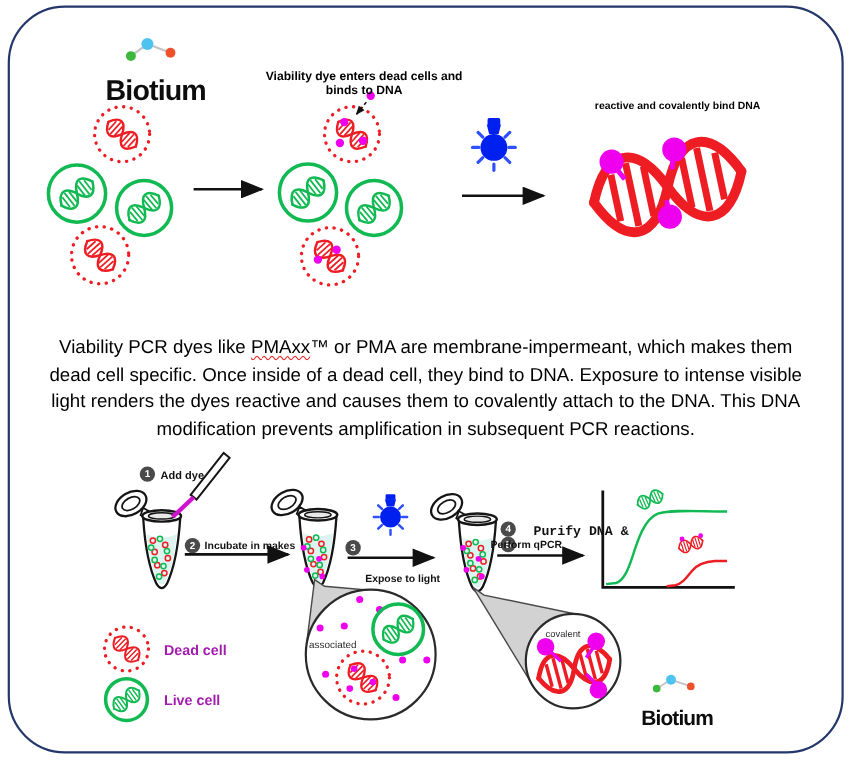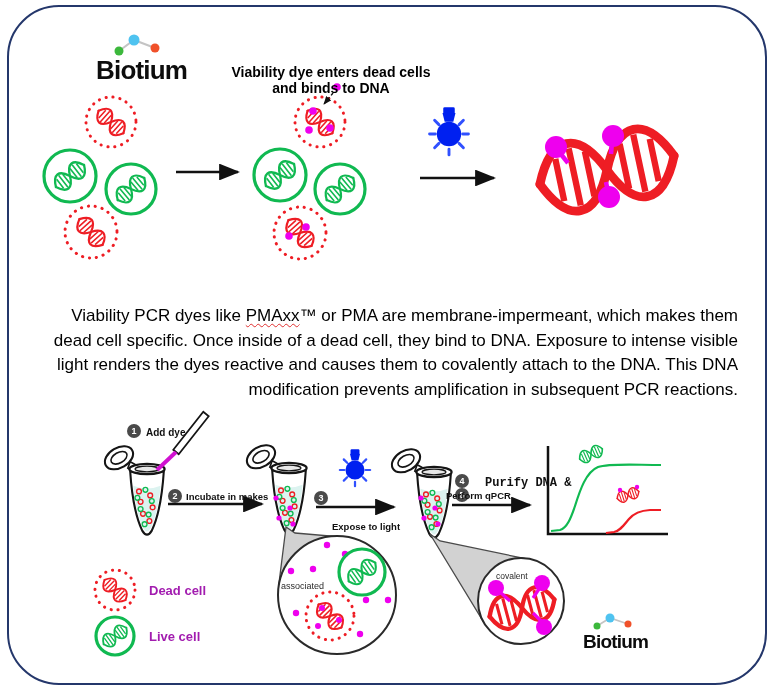--- a/index.html
+++ b/index.html
@@ -2,29 +2,29 @@
 <html><head>
 <meta charset="utf-8">
 <style>
   html,body{margin:0;padding:0;background:#fff;}
   body{width:774px;height:694px;position:relative;overflow:hidden;
        font-family:"Liberation Sans",sans-serif;color:#000;}
   .frame{position:absolute;left:7px;top:5px;right:7px;bottom:9px;
          border:2px solid #24376b;border-radius:52px;pointer-events:none;}
   svg.art{position:absolute;left:0;top:0;}
   .cap{position:absolute;font-weight:bold;text-align:center;color:#000;}
-  .para{position:absolute;left:36px;top:304px;width:702px;text-align:right;
+  .para{position:absolute;left:36px;top:304px;width:702px;text-align:center;
         font-size:17px;line-height:24.6px;color:#000;}
   .pmaxx{text-decoration:underline wavy #e03030;text-decoration-thickness:1px;text-underline-offset:2px;}
   .badge{position:absolute;width:14px;height:14px;border-radius:50%;background:#4a4a4a;
          color:#fff;font-size:9px;font-weight:bold;display:flex;align-items:center;justify-content:center;}
   .slabel{position:absolute;font-weight:bold;color:#111;white-space:nowrap;}
   .zoomlabel{position:absolute;font-weight:normal;color:#2b2b2b;white-space:nowrap;}
   .legendlabel{position:absolute;font-weight:bold;font-size:13px;color:#a21caf;white-space:nowrap;}
-  .logo{position:absolute;display:flex;flex-direction:column;}
+  .logo{position:absolute;display:flex;flex-direction:column;gap:12px;}
   .logo-text{font-weight:bold;color:#0d0d0d;letter-spacing:-0.8px;line-height:1;}
   .cdead{fill:none;stroke:#ee1d24;stroke-width:3;stroke-dasharray:0.2 6.8;stroke-linecap:round;}
   .clive{fill:none;stroke:#10b951;stroke-width:3.2;}
   .arrow{stroke:#111;stroke-width:2.4;marker-end:url(#ah);}
   .darrow{stroke:#111;stroke-width:1.4;stroke-dasharray:3 2.5;marker-end:url(#ahs);}
   .tc-r{fill:none;stroke:#ee1d24;stroke-width:1.7;}
   .tc-g{fill:none;stroke:#10b951;stroke-width:1.7;}
   .mag{fill:#ee00ee;}
   .cone{fill:#d2d2d2;stroke:#4a4a4a;stroke-width:1.3;}
   .bubble{fill:#fff;stroke:#2a2a2a;stroke-width:2;}
@@ -241,23 +241,24 @@
 <div class="logo" style="left:96px;top:33px;">
   <svg width="80" height="24">
     <path d="M23,18 L38,7 L59,15" stroke="#c4c4c4" stroke-width="2" fill="none"></path>
     <circle cx="23" cy="18" r="4.5" fill="#3cb83c"></circle>
     <circle cx="38" cy="7" r="5.5" fill="#4fc3f0"></circle>
     <circle cx="59" cy="15" r="4.5" fill="#f0512a"></circle>
   </svg>
   <div class="logo-text" style="font-size:26px;">Biotium</div>
 </div>
 
-<div class="cap" style="left:226px;top:64px;width:210px;font-size:14px;">Viability dye enters dead cells and binds to DNA</div>
+<div class="cap" style="left:226px;top:64px;width:210px;font-size:11px;">Viability dye enters dead cells and binds to DNA</div>
 
 <div class="cap" style="left:496px;top:91px;width:240px;font-size:9.5px;line-height:11.5px;">
+  <div>reactive and covalently bind DNA</div>
 </div>
 
 <div class="para">
   <span>Viability PCR dyes like </span><span class="pmaxx">PMAxx</span><span>™ or PMA are membrane-impermeant, which makes them dead cell specific. Once inside of a dead cell, they bind to DNA. Exposure to intense visible light renders the dyes reactive and causes them to covalently attach to the DNA. This DNA modification prevents amplification in subsequent PCR reactions.</span>
 </div>
 
 <div class="badge" style="left:127px;top:424px;">1</div>
 <div class="slabel" style="left:146px;top:427px;font-size:10px;">Add dye</div>
 
 <div class="badge" style="left:168px;top:489px;">2</div>

